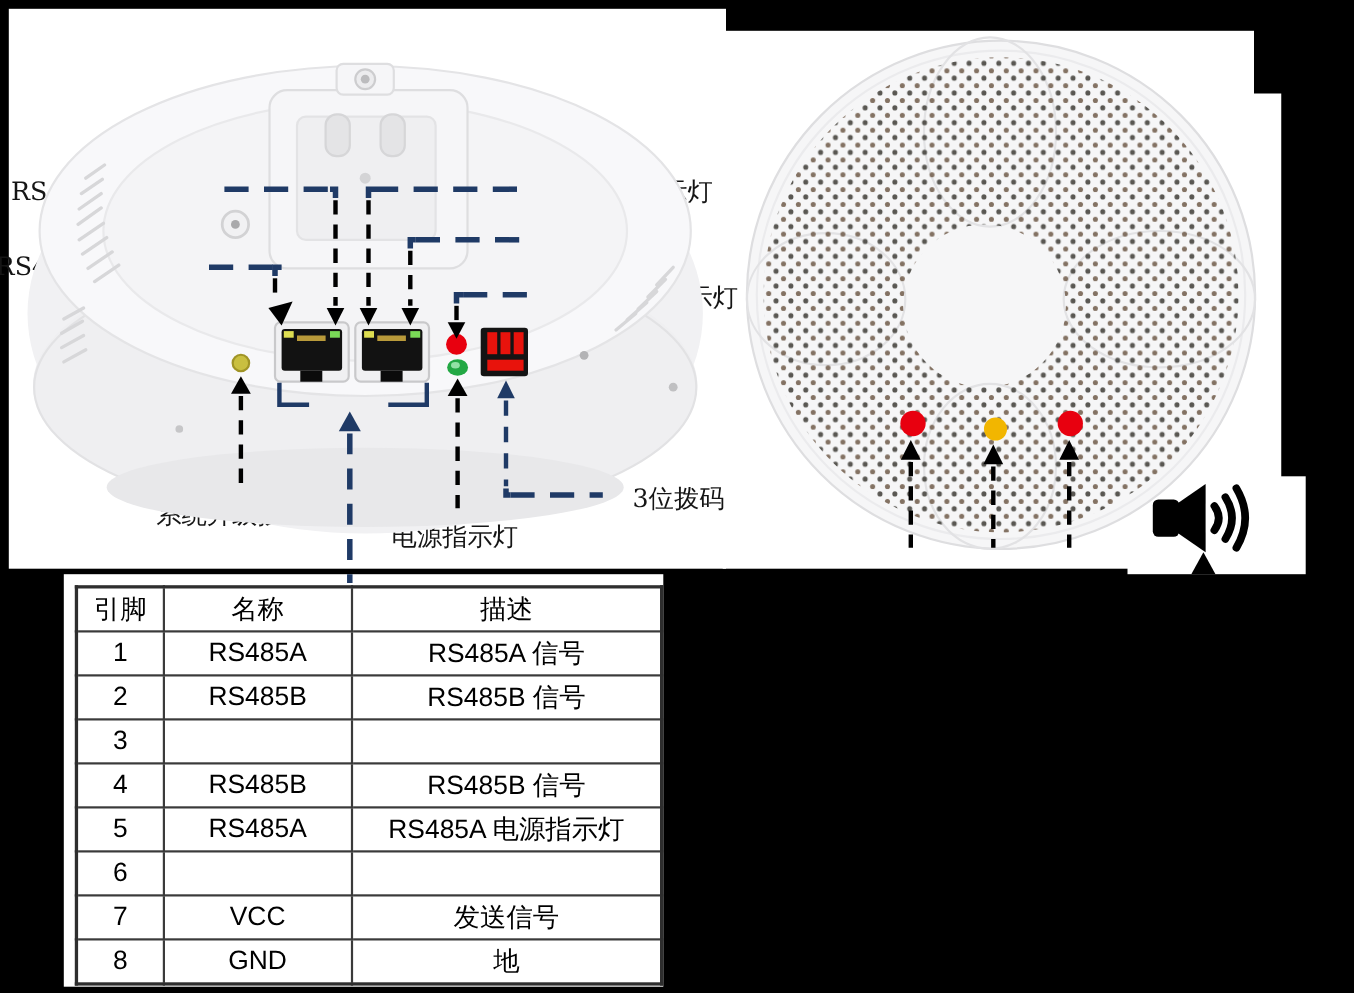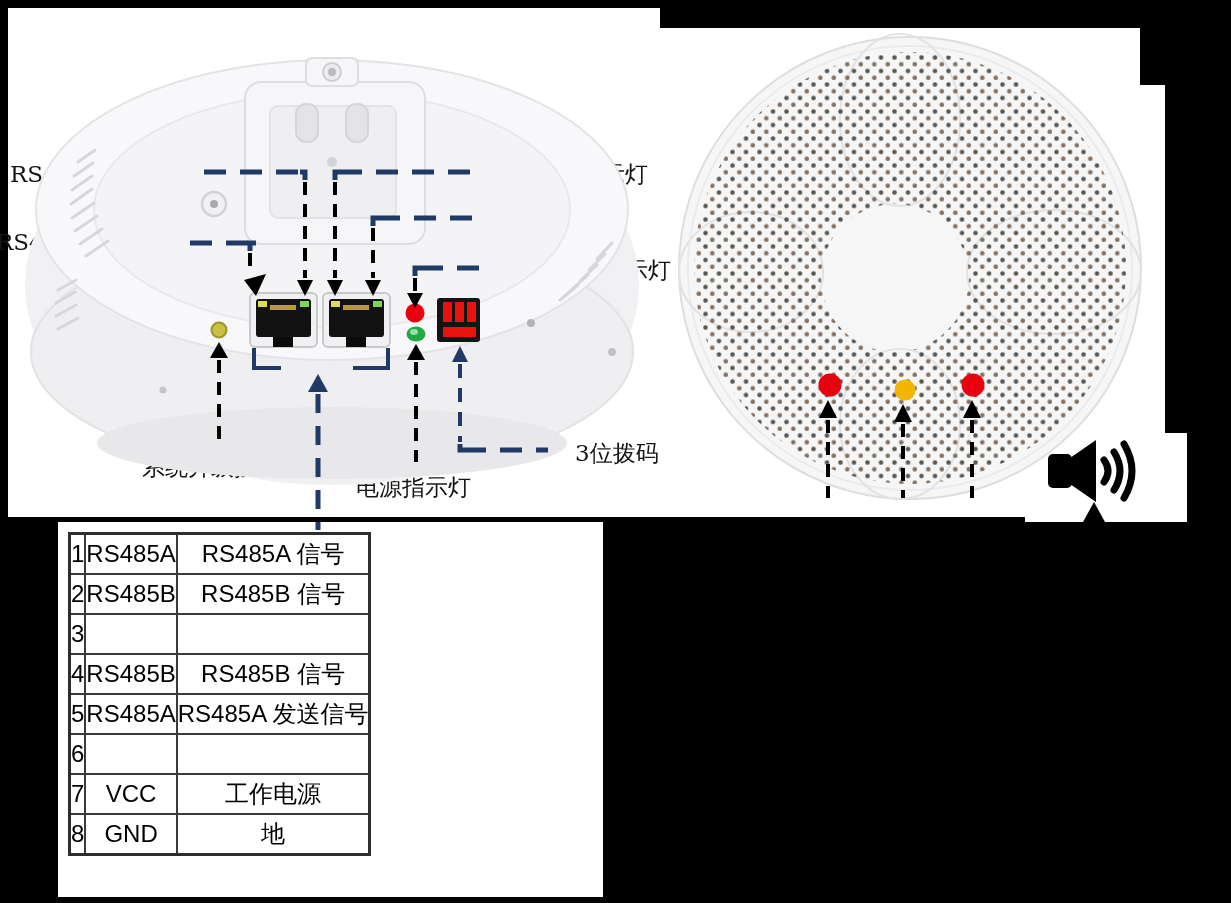--- a/index.html
+++ b/index.html
@@ -35,20 +35,25 @@
 
   <div id="photo-left" class="white-rect"></div>
   <div id="photo-right" class="white-rect"></div>
   <div id="right-black-col" class="black-rect"></div>
   <div id="top-right-notch" class="black-rect"></div>
   <div id="speaker-patch" class="white-rect"></div>
 
   <div id="table-panel">
     <table id="pin-table">
       <tbody>
+          <tr>
+        <th class="col-pin">引脚</th>
+        <th class="col-name">名称</th>
+        <th class="col-desc">描述</th>
+      </tr>
       <tr>
         <td>1</td>
         <td>RS485A</td>
         <td>RS485A 信号</td>
       </tr>
       <tr>
         <td>2</td>
         <td>RS485B</td>
         <td>RS485B 信号</td>
       </tr>
@@ -58,31 +63,31 @@
         <td></td>
       </tr>
       <tr>
         <td>4</td>
         <td>RS485B</td>
         <td>RS485B 信号</td>
       </tr>
       <tr>
         <td>5</td>
         <td>RS485A</td>
-        <td>RS485A 发送信号</td>
+        <td>RS485A 电源指示灯</td>
       </tr>
       <tr>
         <td>6</td>
         <td></td>
         <td></td>
       </tr>
       <tr>
         <td>7</td>
         <td>VCC</td>
-        <td>工作电源</td>
+        <td>发送信号</td>
       </tr>
       <tr>
         <td>8</td>
         <td>GND</td>
         <td>地</td>
       </tr>
     </tbody>
       </table>
   </div>
 

